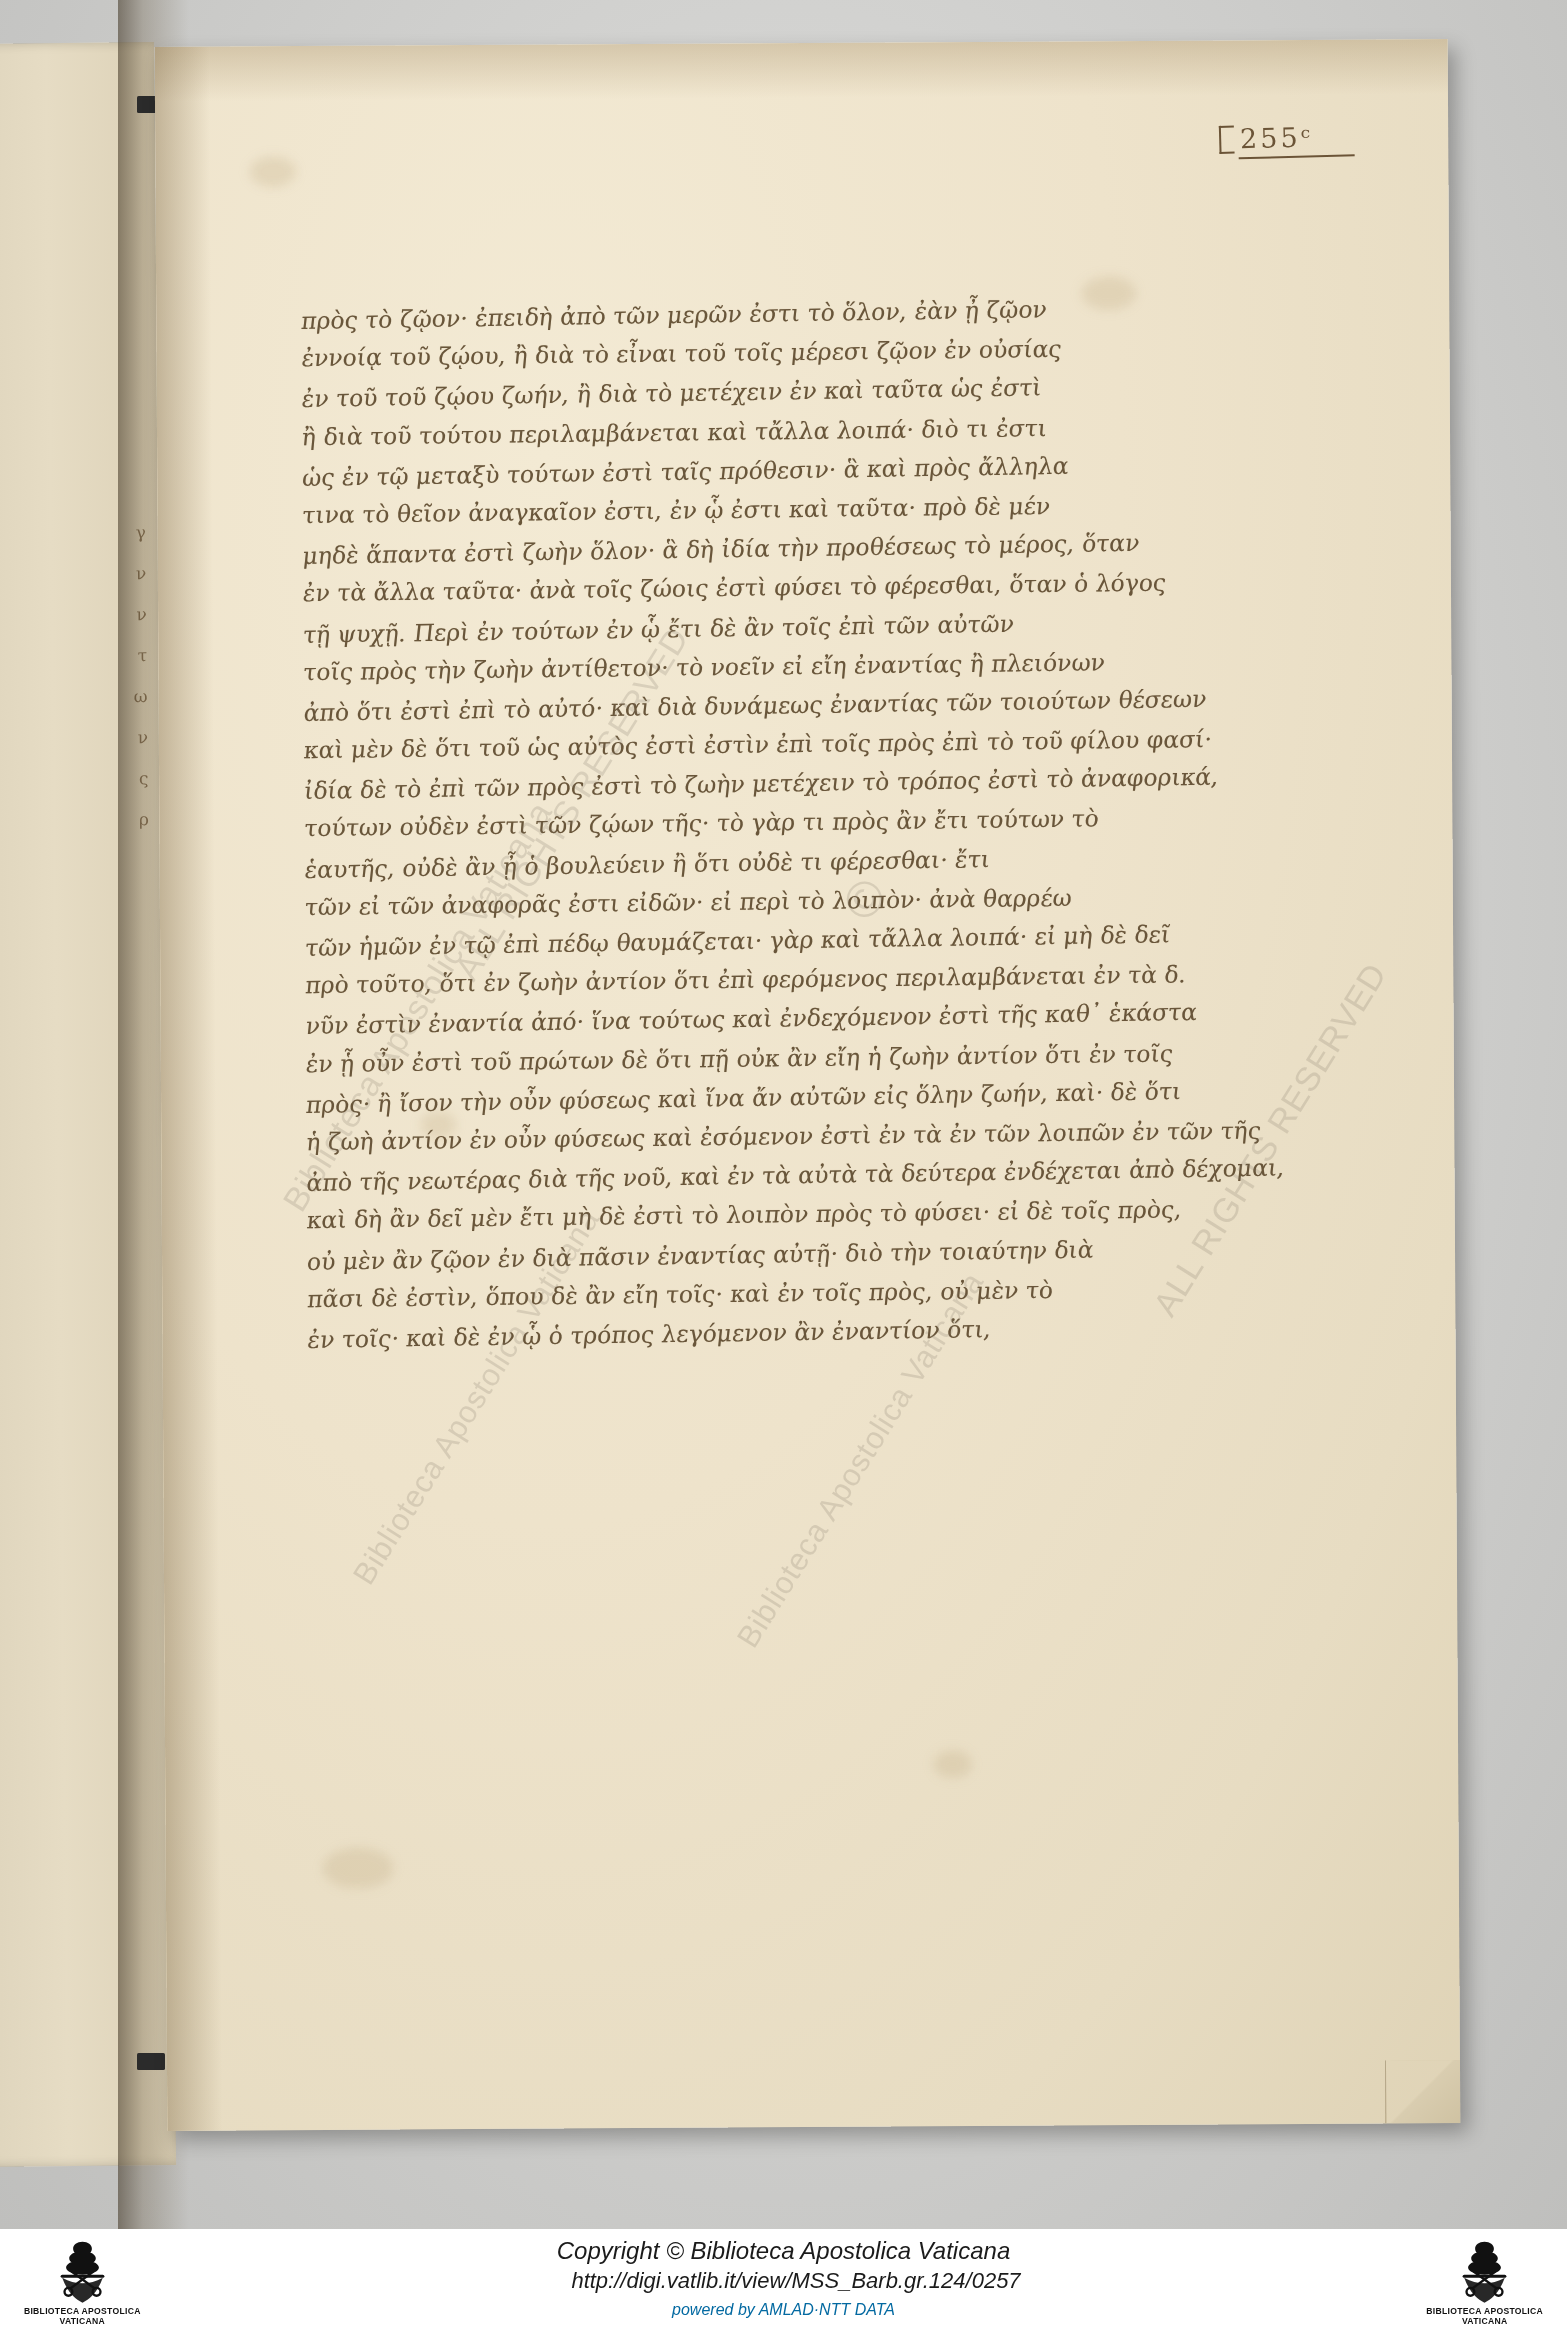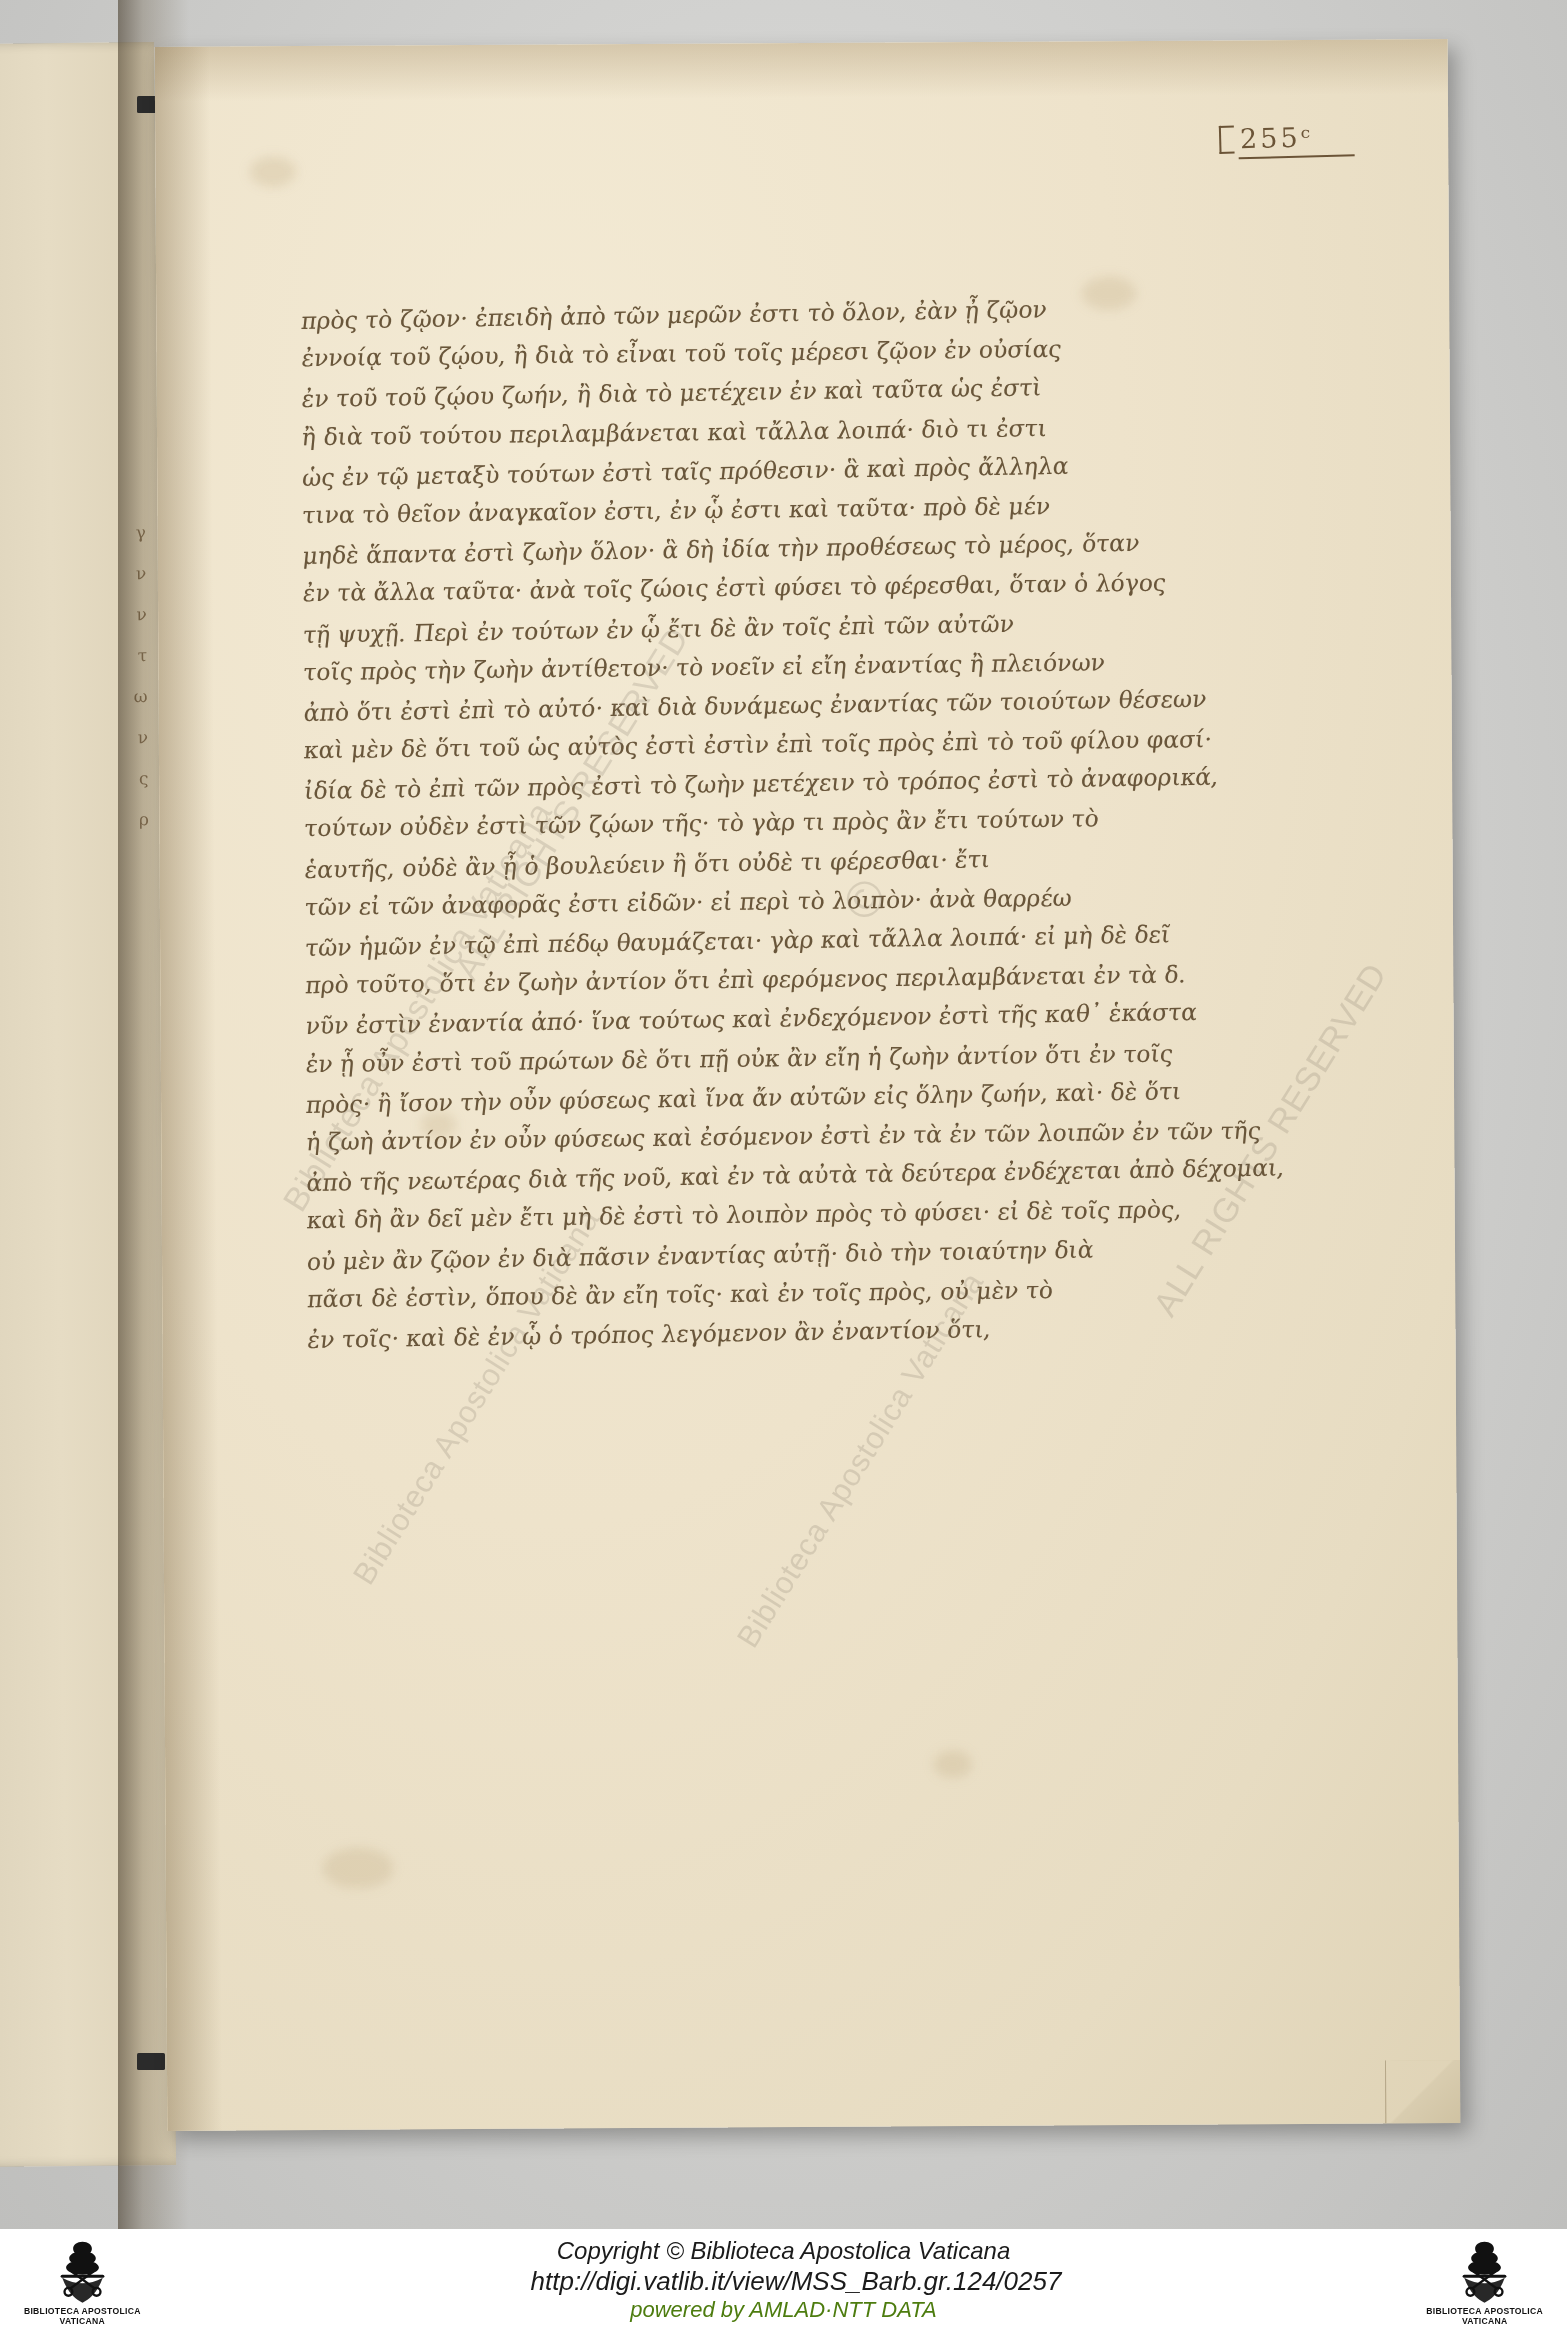--- a/index.html
+++ b/index.html
@@ -200,22 +200,22 @@
     background: #ffffff;
   }
   #footer .lines {
     position: absolute;
     left: 0; right: 0; top: 6.3px;
     text-align: center;
     color: #1b1b1b;
     font-style: italic;
   }
   #footer .c1 { font-size: 24px; line-height: 31px; }
-  #footer .c2 { font-size: 26px; line-height: 30px; padding-left: 25px; }
-  #footer .c3 { font-size: 22px; line-height: 27px; color: #4d7c0f; }
+  #footer .c2 { font-size: 22px; line-height: 30px; padding-left: 25px; }
+  #footer .c3 { font-size: 16px; line-height: 27px; color: #0369a1; }
 
   .vat-seal {
     position: absolute;
     top: 4.7px;
     width: 149px;
     height: 94px;
     color: #111;
   }
   .vat-seal.left  { left: 7.8px; }
   .vat-seal.right { right: 7.8px; }

